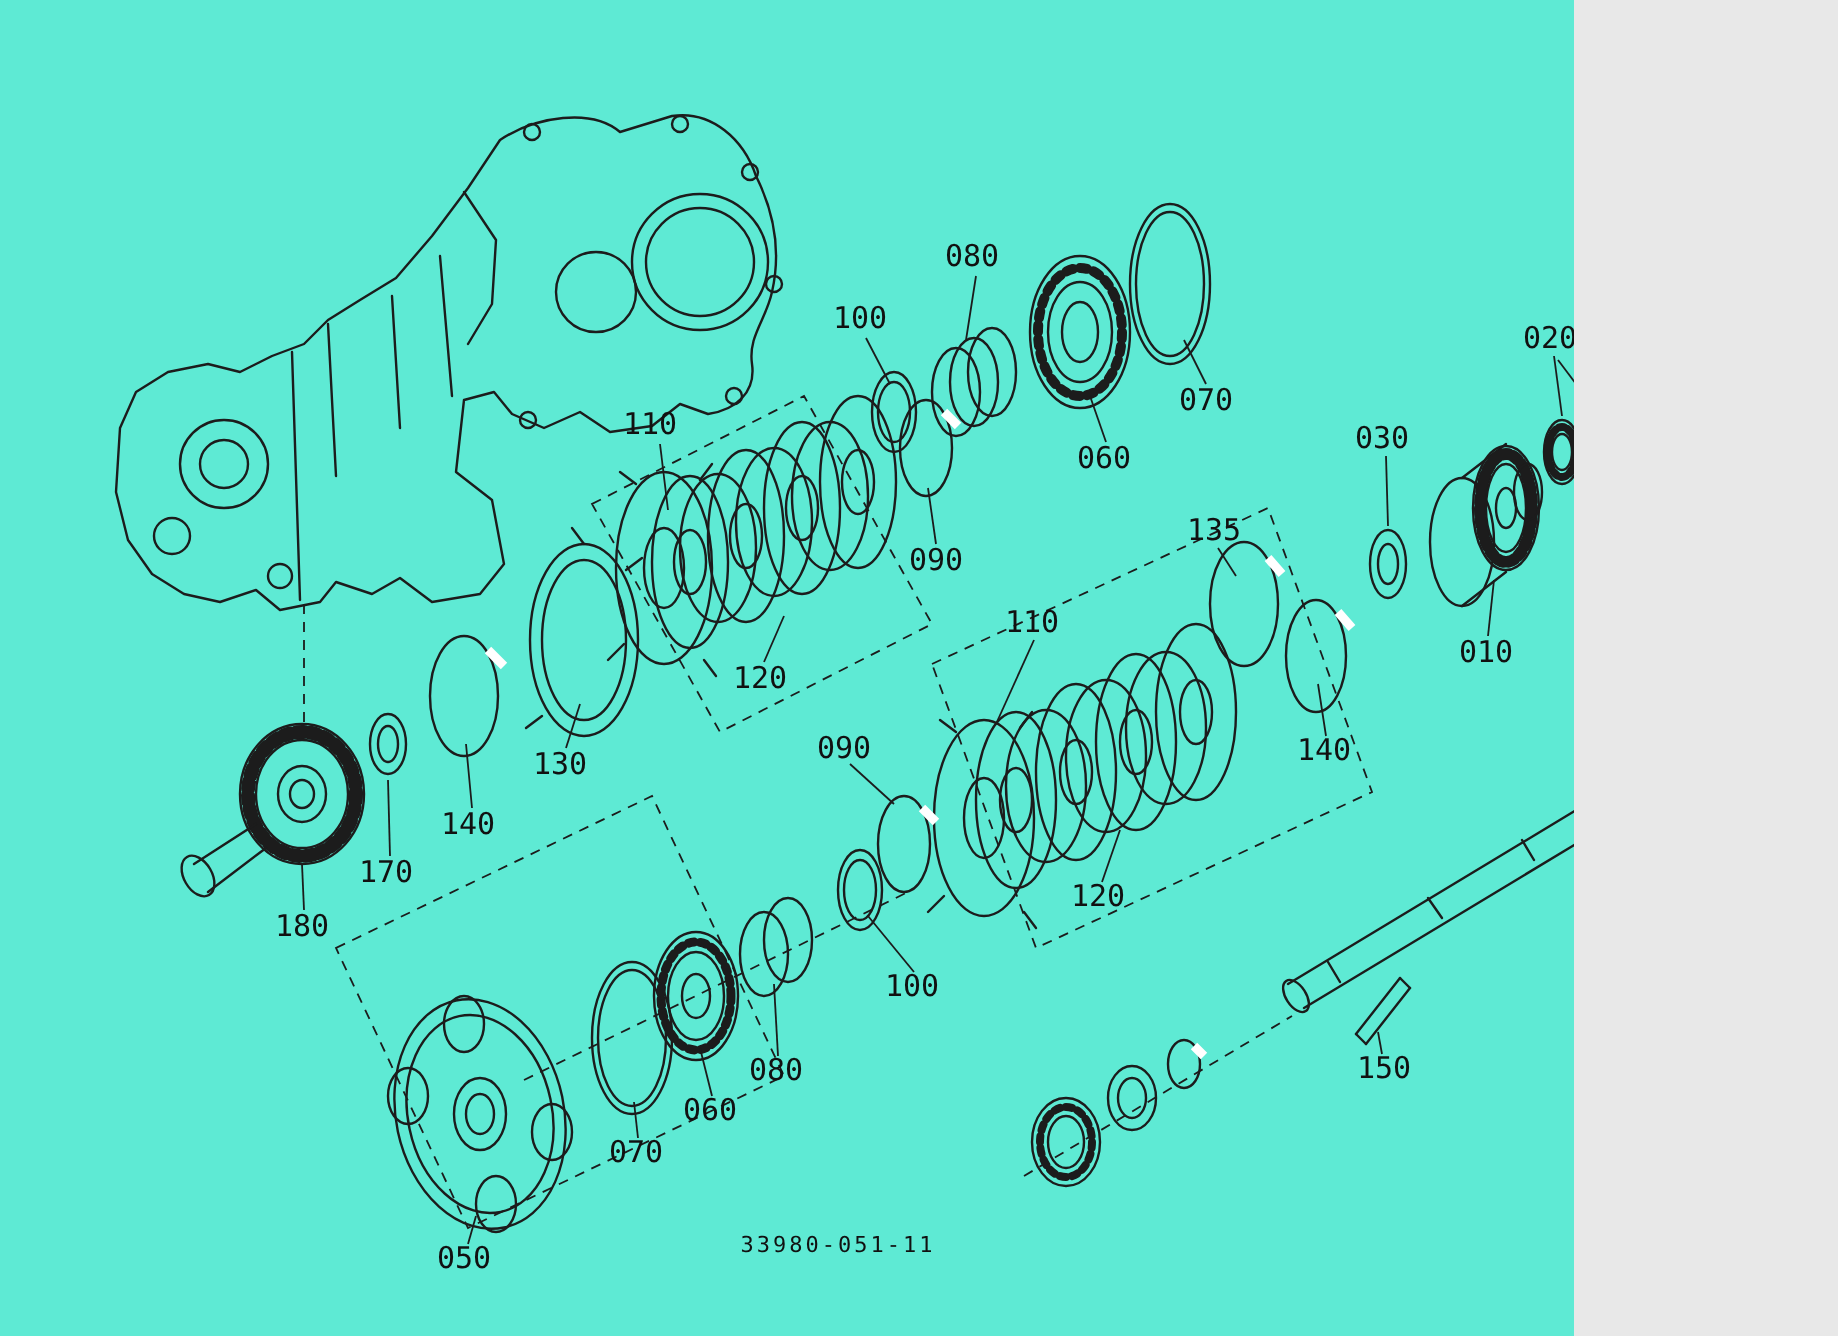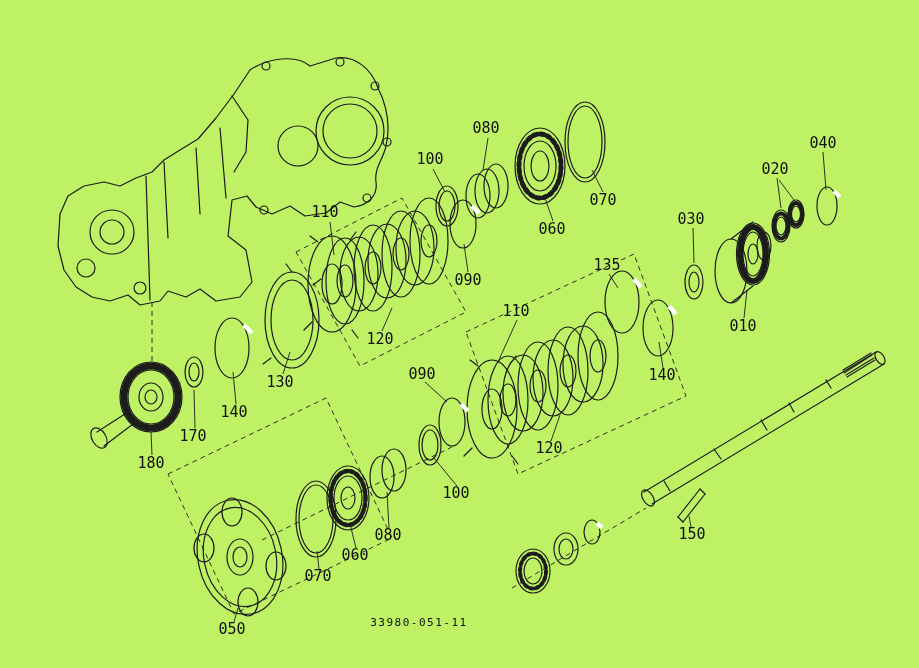--- a/index.html
+++ b/index.html
@@ -1,17 +1,17 @@
 <!DOCTYPE html>
 <html><head>
 <meta charset="utf-8">
 <style>
   html,body{margin:0;padding:0;background:#e8e8e8;}
   .stage{
-    position:relative;width:919px;height:668px;background:#bef264;
+    position:relative;width:787px;height:668px;background:#5eead4;
     overflow:hidden;font-family:"DejaVu Sans Mono", monospace;
   }
   svg{position:absolute;left:0;top:0;}
   .art{fill:none;stroke:#1c1c1c;stroke-width:1.2;stroke-linecap:round;stroke-linejoin:round;}
   .dash{fill:none;stroke:#1c1c1c;stroke-width:0.9;stroke-dasharray:5 4;}
   .leader{fill:none;stroke:#1c1c1c;stroke-width:0.9;}
   .gap{stroke:#ffffff;stroke-width:4.5;stroke-linecap:butt;}
   .lbl{font-family:"DejaVu Sans Mono", monospace;font-size:15px;fill:#111111;text-anchor:middle;}
   .dwg{font-family:"DejaVu Sans Mono", monospace;font-size:11px;letter-spacing:1.5px;fill:#111111;text-anchor:middle;}
 </style>

